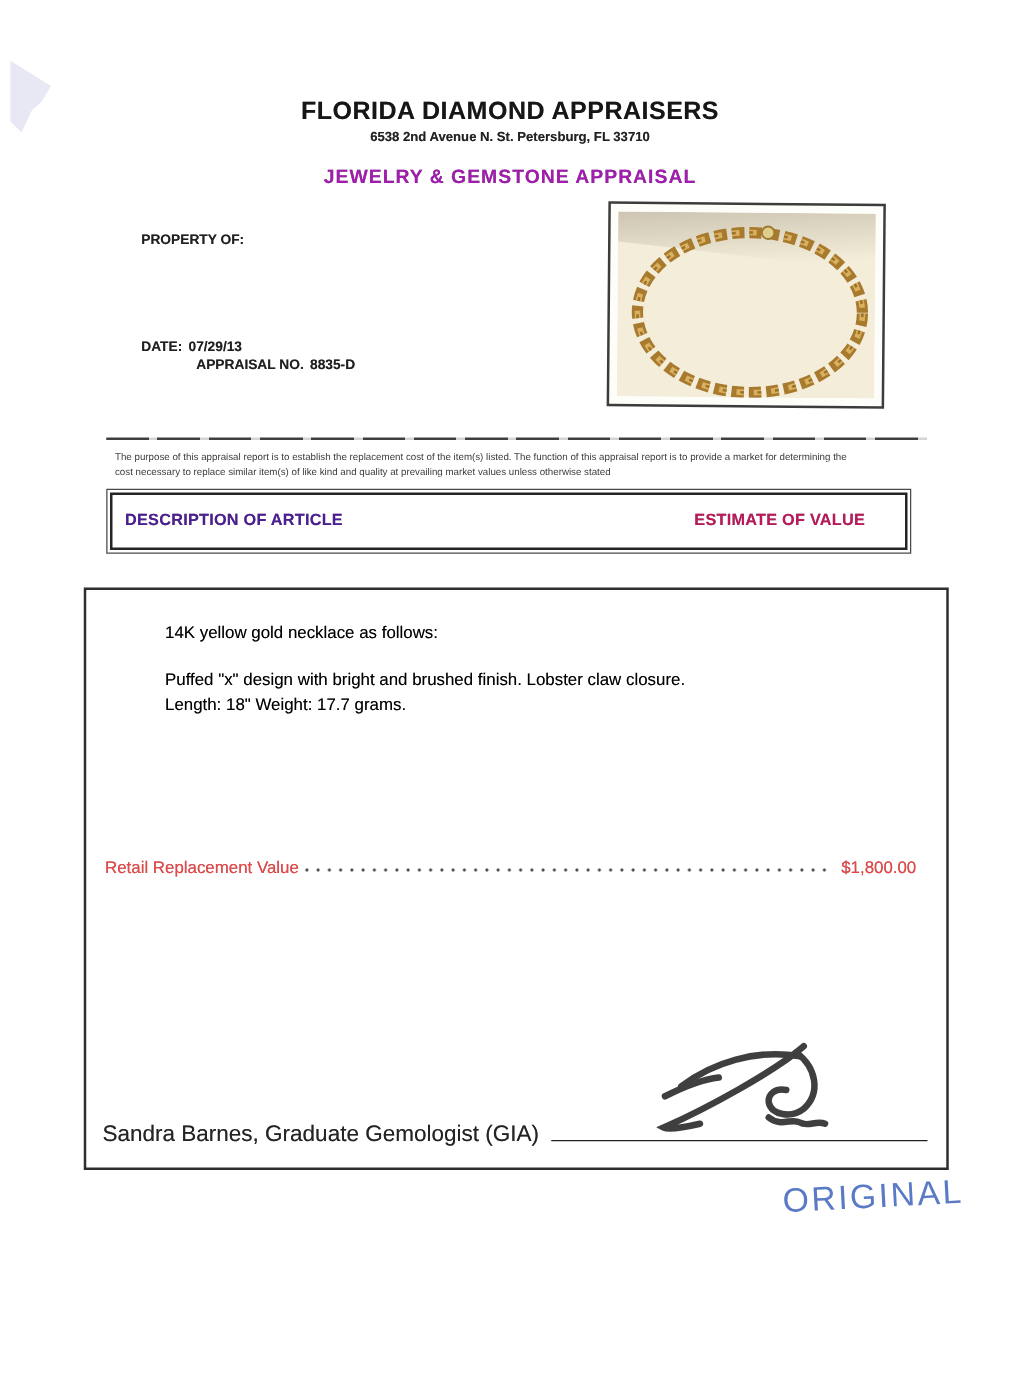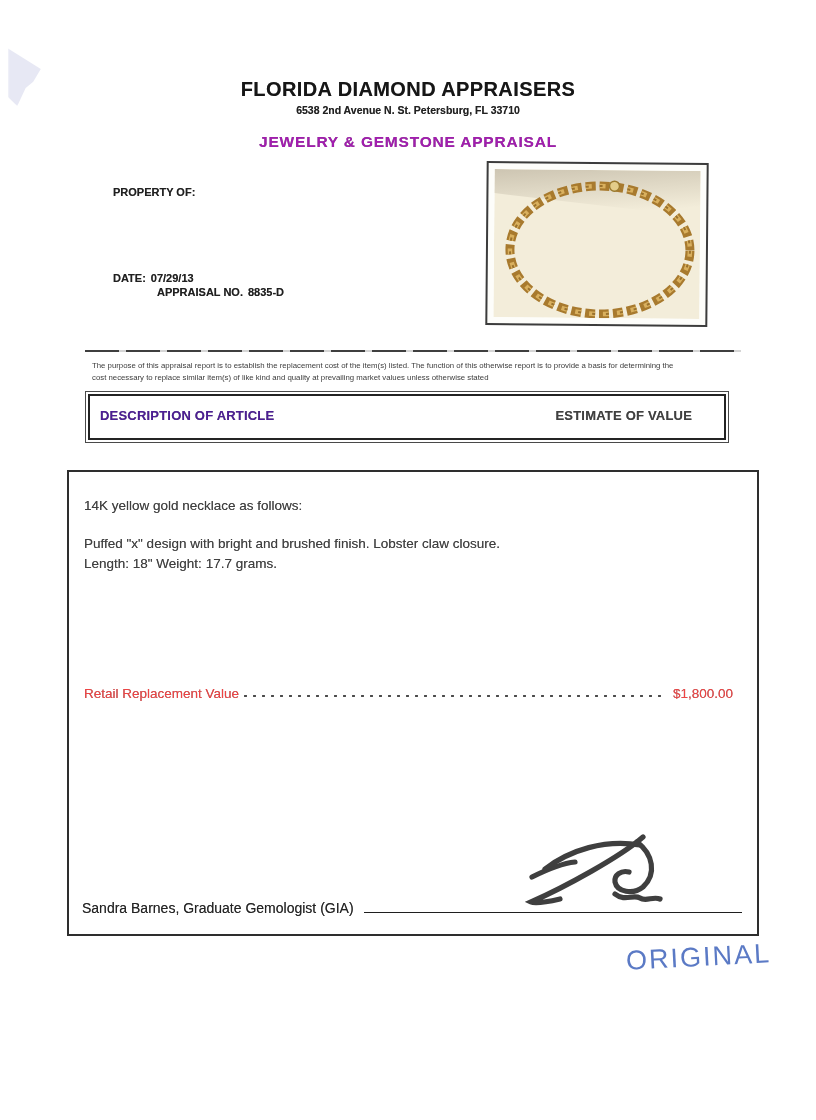--- a/index.html
+++ b/index.html
@@ -51,46 +51,46 @@
   
   .col-head{
     position:absolute;left:88px;top:394px;width:634px;height:42px;
     border:2px solid #242424;outline:1px solid #4a4a4a;outline-offset:2px;
     background:#fff;
   }
   .col-head .desc{
     position:absolute;left:10px;top:12px;font-size:13px;font-weight:700;color:#4c1d95;letter-spacing:.2px;
   }
   .col-head .est{
-    position:absolute;right:32px;top:12px;font-size:13px;font-weight:700;color:#404040;letter-spacing:.2px;
+    position:absolute;right:32px;top:12px;font-size:13px;font-weight:700;color:#be185d;letter-spacing:.2px;
   }
 
   
   .article-box{
     position:absolute;left:67px;top:470px;width:688px;height:462px;
     border:2px solid #2e2e2e;background:#fff;
   }
-  .article-box .line{position:absolute;font-size:13.5px;color:#404040;}
+  .article-box .line{position:absolute;font-size:13.5px;color:#000000;margin-left:48px;}
   .intro{left:15px;top:26px;}
   .detail1{left:15px;top:64px;}
   .detail2{left:15px;top:84px;}
 
   .value-row{
     position:absolute;left:15px;right:24px;top:212px;
     display:flex;align-items:baseline;font-size:13.5px;color:#ef4444;
   }
   .dot-leader{
     flex:1;height:14px;margin:0 6px 0 2px;
     background-image:radial-gradient(circle,#4a4a4a 1.1px,transparent 1.4px);
     background-size:9px 4px;background-repeat:repeat-x;background-position:0 bottom;
   }
 
   .signature-row{
     position:absolute;left:13px;right:15px;top:423px;
-    display:flex;align-items:baseline;font-size:14px;color:#242424;text-align:right;
+    display:flex;align-items:baseline;font-size:18px;color:#242424;text-align:right;
   }
   .sig-line{flex:1;margin-left:10px;height:17px;border-bottom:1.6px solid #1f1f1f;}
   .signature-scribble{position:absolute;left:456px;top:360px;}
 
   .original-stamp{
     position:absolute;left:626px;top:942px;
     font-size:27px;letter-spacing:2px;color:#4e6fc1;
     transform:rotate(-3deg);opacity:.92;font-weight:400;
   }
 </style>
@@ -127,21 +127,21 @@
       <ellipse cx="106" cy="80" rx="90" ry="64" fill="none" stroke="#a87a2e" stroke-width="9" stroke-dasharray="10 4"></ellipse>
       <ellipse cx="106" cy="80" rx="90" ry="64" fill="none" stroke="#d9b05e" stroke-width="4.5" stroke-dasharray="6 8"></ellipse>
       <ellipse cx="106" cy="80" rx="90" ry="64" fill="none" stroke="#8a6220" stroke-width="2" stroke-dasharray="3 11" opacity=".8"></ellipse>
       <circle cx="120" cy="16" r="5" fill="#e3cd8a" stroke="#9b7b30" stroke-width="1.5"></circle>
     </svg>
   </div>
 
   <div class="rule"></div>
 
   <div class="disclaimer">
-    <div>The purpose of this appraisal report is to establish the replacement cost of the item(s) listed.  The function of this otherwise report is to provide a basis for determining the</div>
+    <div>The purpose of this appraisal report is to establish the replacement cost of the item(s) listed.  The function of this appraisal report is to provide a market for determining the</div>
     <div>cost necessary to replace similar item(s) of like kind and quality at prevailing market values unless otherwise stated</div>
   </div>
 
   <div class="col-head">
     <span class="desc scan-text">DESCRIPTION OF ARTICLE</span>
     <span class="est scan-text">ESTIMATE OF VALUE</span>
   </div>
 
   <div class="article-box">
     <div class="line intro scan-text">14K yellow gold necklace as follows:</div>

